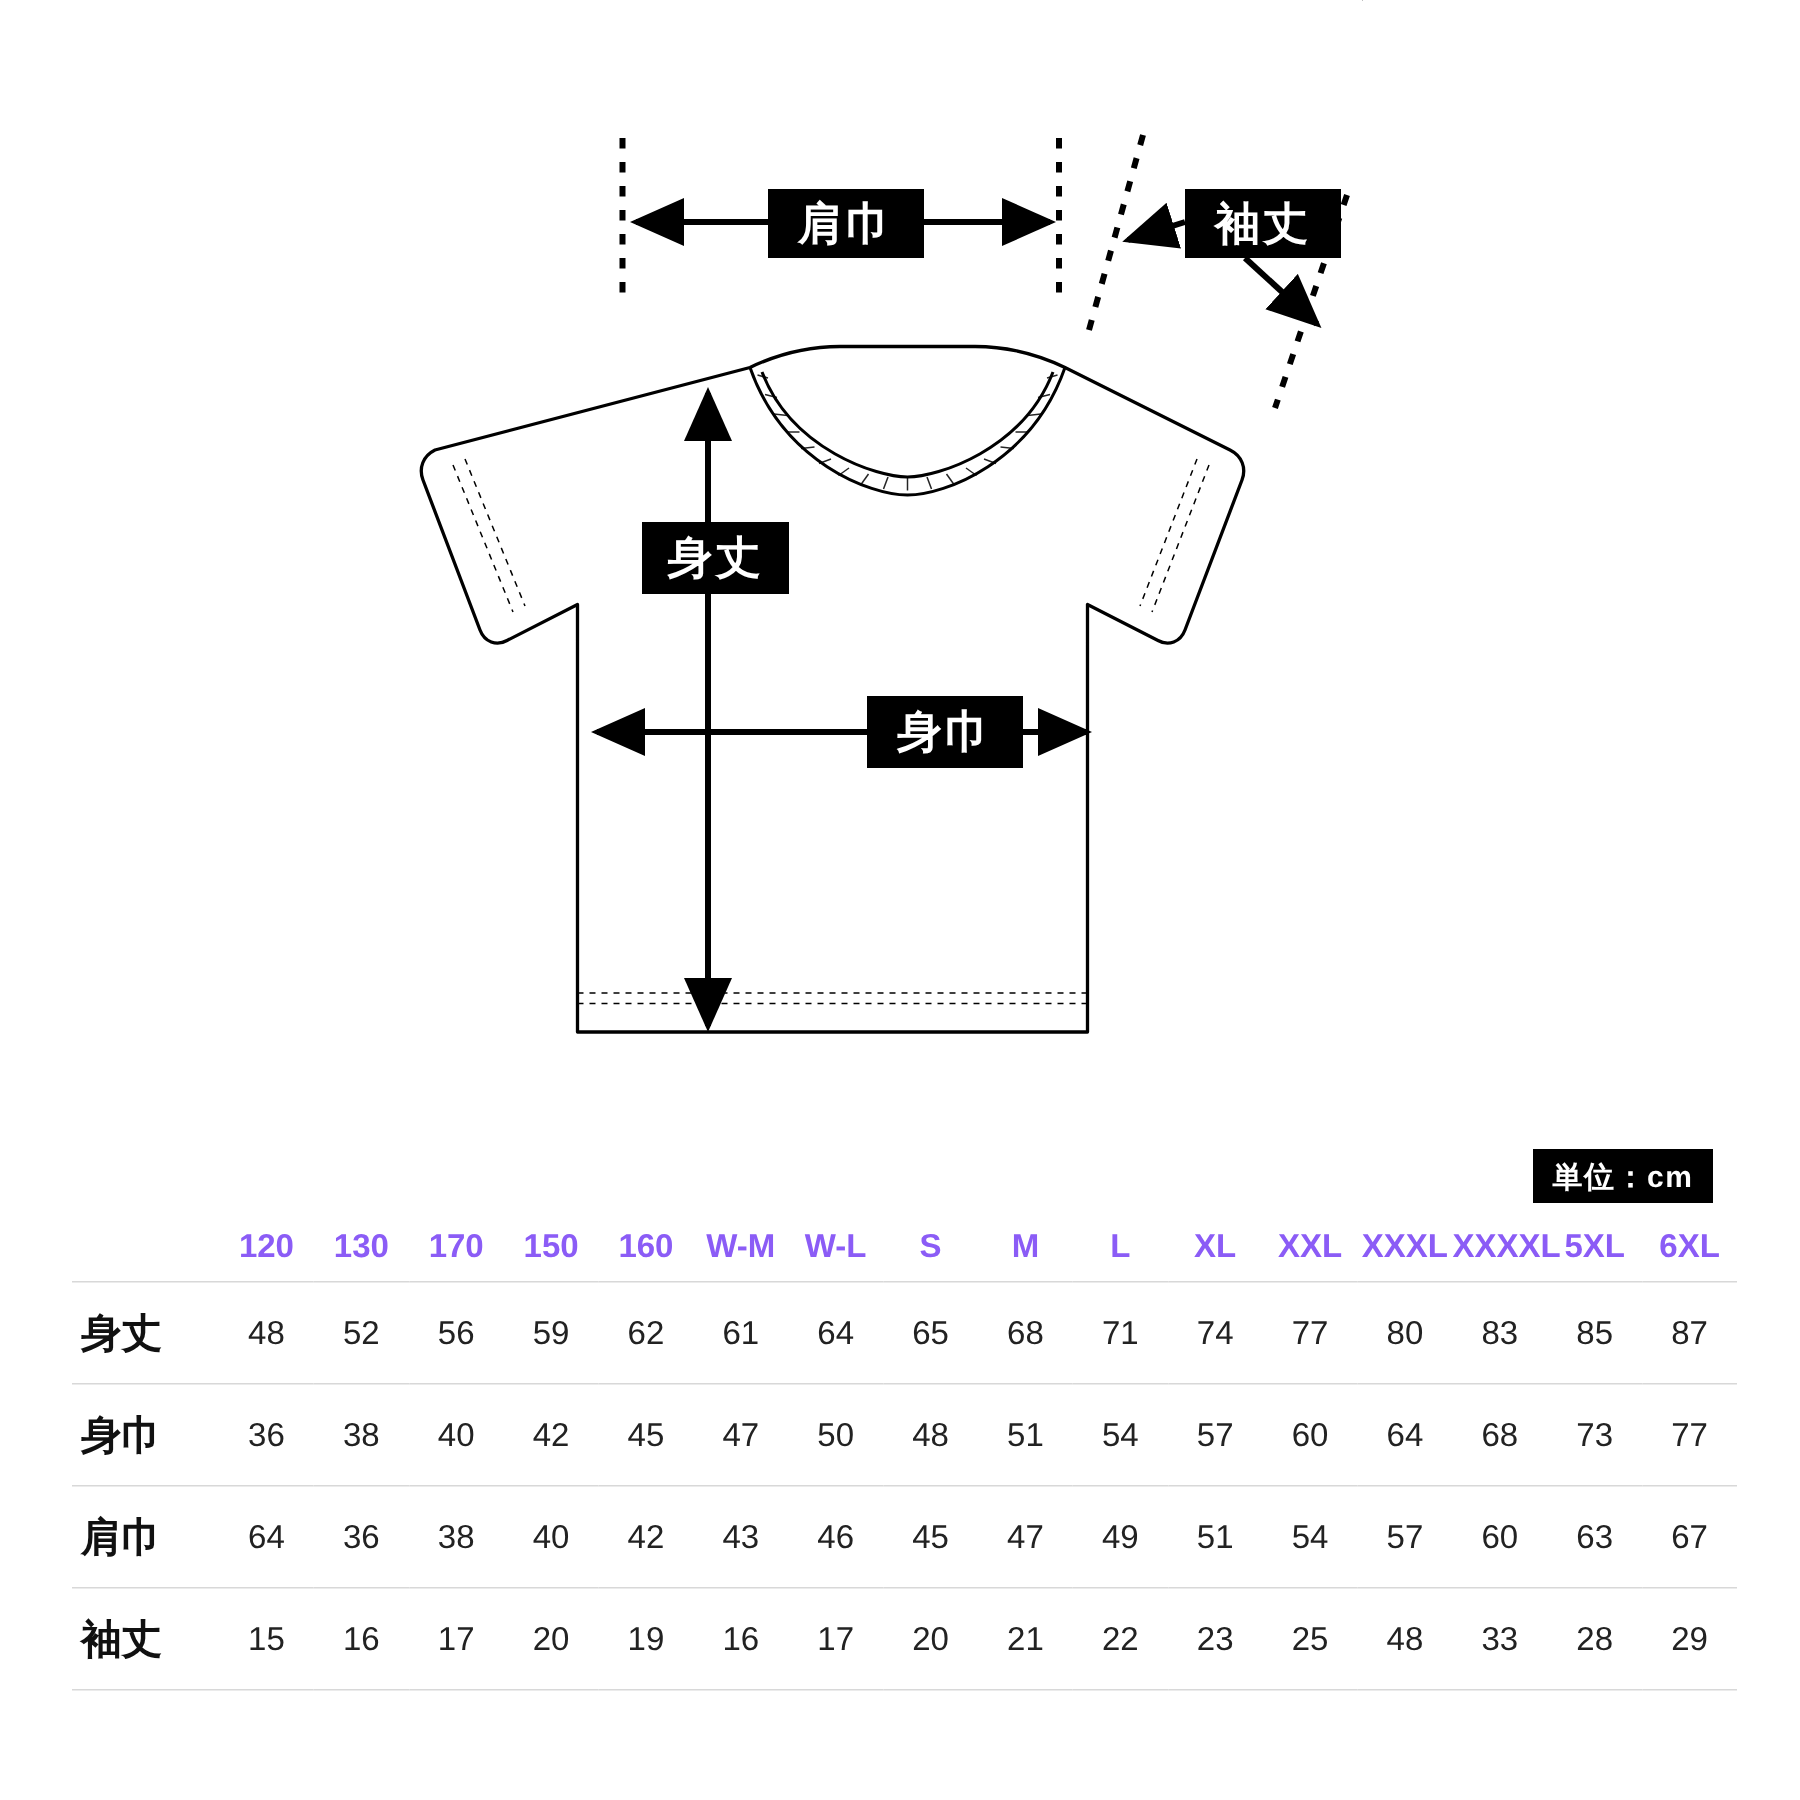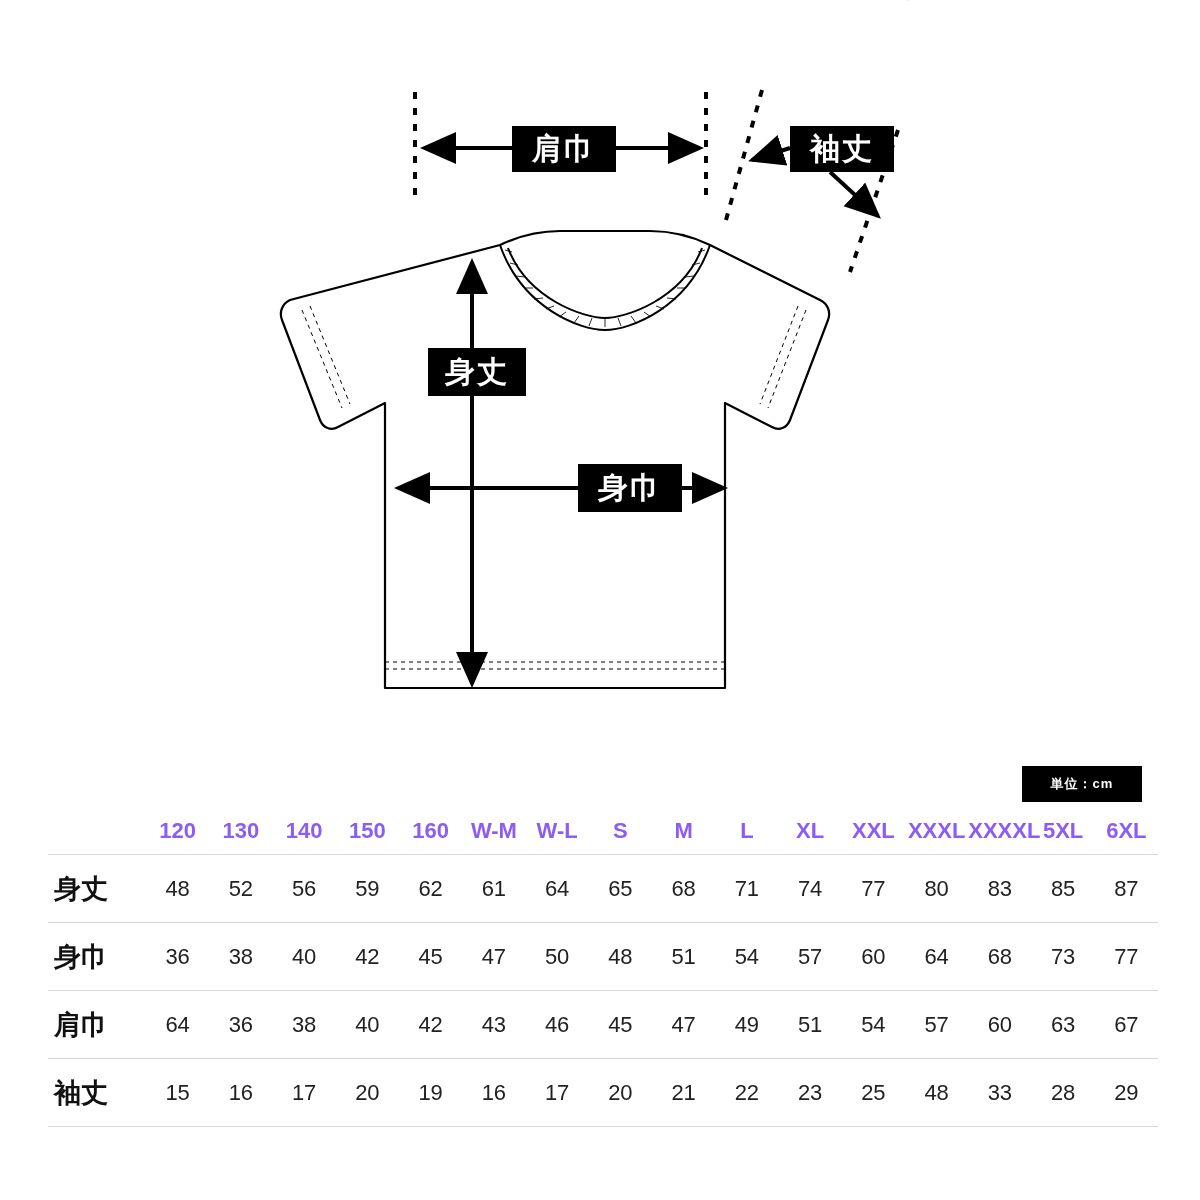--- a/index.html
+++ b/index.html
@@ -66,21 +66,21 @@
   }
 
   #unit-box {
     position: absolute;
     left: 1022px;
     top: 766px;
     width: 120px;
     height: 36px;
     background: #000000;
     color: #ffffff;
-    font-size: 13px;
+    font-size: 20px;
     font-weight: bold;
     display: flex;
     align-items: center;
     justify-content: center;
     letter-spacing: 1px;
   }
 
   #table-area {
     position: absolute;
     left: 0;
@@ -248,21 +248,21 @@
 
 <div id="unit-box">単位：cm</div>
 
 <div id="table-area">
   <table class="size-table">
     <thead>
       <tr>
         <th class="corner-cell"></th>
       <th class="head-cell">120</th>
           <th class="head-cell">130</th>
-          <th class="head-cell">140</th>
+          <th class="head-cell">170</th>
           <th class="head-cell">150</th>
           <th class="head-cell">160</th>
           <th class="head-cell">W-M</th>
           <th class="head-cell">W-L</th>
           <th class="head-cell">S</th>
           <th class="head-cell">M</th>
           <th class="head-cell">L</th>
           <th class="head-cell">XL</th>
           <th class="head-cell">XXL</th>
           <th class="head-cell">XXXL</th>

